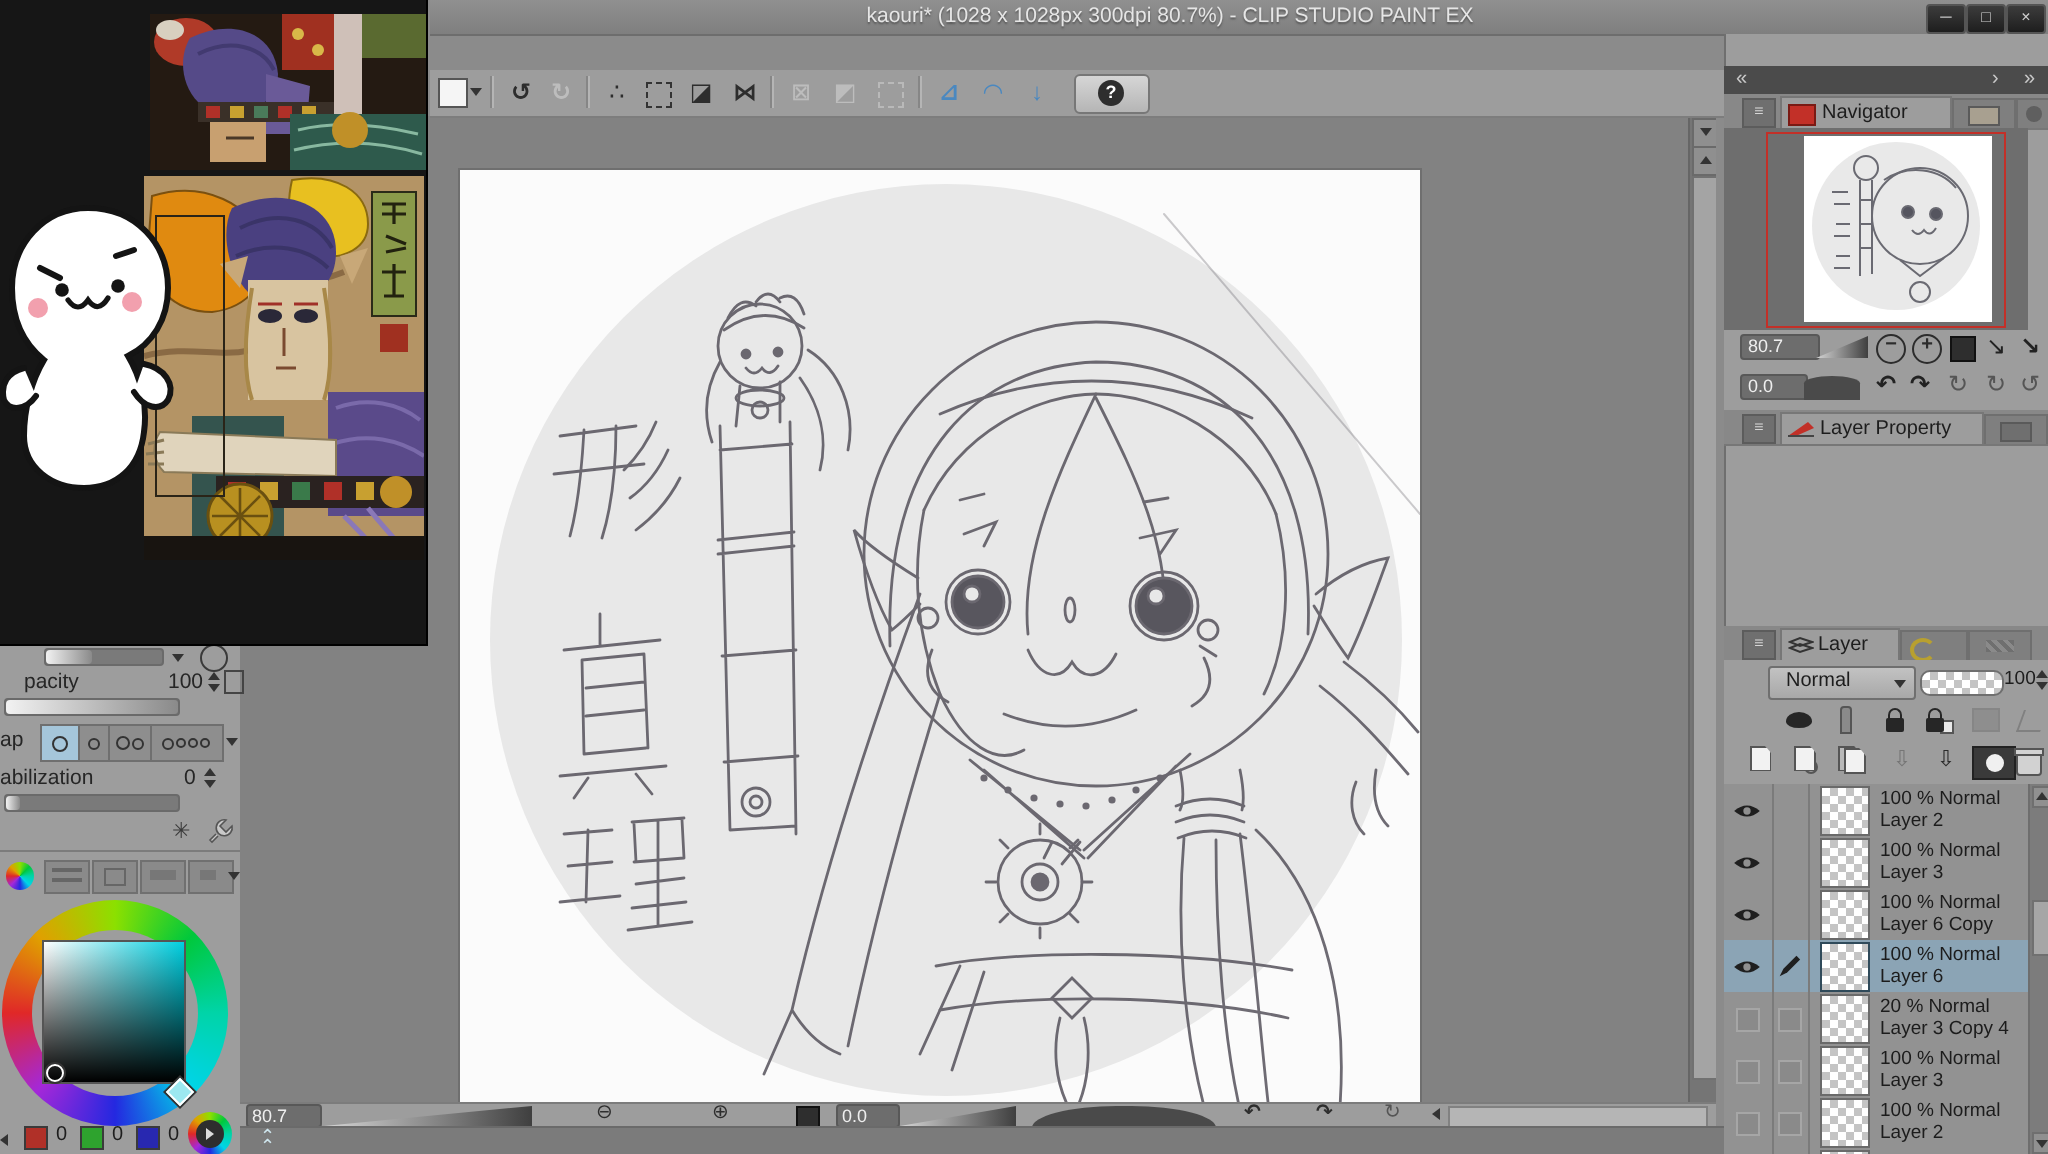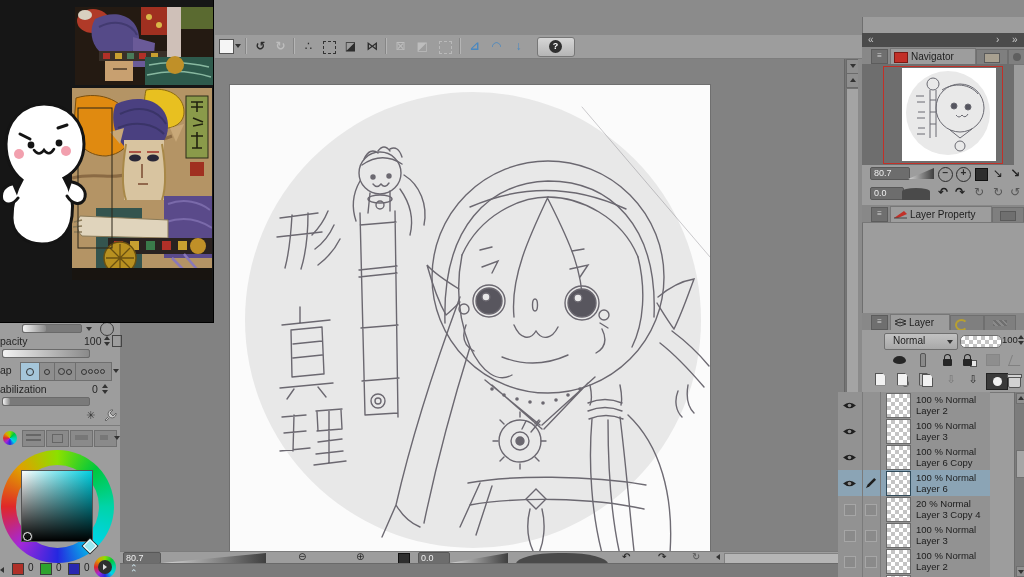--- a/index.html
+++ b/index.html
@@ -64,21 +64,21 @@
   .dropdown{background:linear-gradient(#c2c2c2,#a8a8a8);border:1px solid #6f6f6f;border-radius:2px;font-size:10px;color:#1d1d1d;}
   .checker{background-color:#fff;background-image:linear-gradient(45deg,#c4c4c4 25%,transparent 25%,transparent 75%,#c4c4c4 75%),linear-gradient(45deg,#c4c4c4 25%,transparent 25%,transparent 75%,#c4c4c4 75%);background-size:8px 8px;background-position:0 0,4px 4px;}
   .cmdicon{width:18px;height:16px;display:flex;align-items:center;justify-content:center;color:#3a3a3a;font-size:11px;}
   .cmdicon.dis{opacity:.4;}
   .lock{width:9px;height:7px;background:#262626;border-radius:1px;position:relative;margin-top:5px;}
   .lock:before{content:"";position:absolute;left:1px;top:-5px;width:5px;height:5px;border:1.5px solid #262626;border-bottom:none;border-radius:4px 4px 0 0;}
   .pageic{width:11px;height:13px;background:#f2f2f2;clip-path:polygon(0 0,70% 0,100% 30%,100% 100%,0 100%);box-shadow:inset 0 0 0 1px #555;}
   .trash{width:11px;height:10px;background:#d2d2d2;border:1px solid #555;border-radius:0 0 2px 2px;position:relative;margin-top:3px;}
   .trash:before{content:"";position:absolute;left:-2px;top:-3px;width:13px;height:2px;background:#d2d2d2;border:1px solid #555;}
   
-  .layerlist{left:838px;top:392px;width:152px;height:185px;background:#404040;overflow:hidden;}
+  .layerlist{left:862px;top:392px;width:152px;height:185px;background:#404040;overflow:hidden;}
   .lrow{position:absolute;left:0;width:152px;height:26px;background:#929292;border-bottom:1px solid #7b7b7b;}
   .lrow.sel{background:#8ba4b5;}
   .cell{position:absolute;top:0;height:26px;border-right:1px solid #7b7b7b;}
   .lthumb{position:absolute;left:48px;top:1px;width:23px;height:23px;border:1px solid #6a6a6a;}
   .ltext1{position:absolute;left:78px;top:2px;font-size:9.5px;color:#1c1c1c;white-space:nowrap;}
   .ltext2{position:absolute;left:78px;top:13px;font-size:9.5px;color:#1c1c1c;white-space:nowrap;}
   .emptycb{position:absolute;top:8px;width:10px;height:10px;border:1px solid #a6a6a6;background:#8a8a8a;}
   .lscroll{left:1014px;top:392px;width:10px;height:185px;background:#7c7c7c;border-left:1px solid #6e6e6e;}
   svg{display:block;}
 </style>
@@ -212,20 +212,26 @@
     <div class="abs cbicon" style="left:572px;top:-1px;color:#555">↻</div>
     <div class="abs" style="left:596px;top:2px">
         <div class="tri-l"></div>
       </div>
     <div class="abs" style="left:604px;top:1px;width:128px;height:10px;background:#b5b5b5;border:1px solid #818181"></div>
   </div>
   <div class="abs bottomstrip">
     <div class="abs" style="left:10px;top:2px;color:#cfe6ee;font-size:9px;line-height:5px">⌃<br>⌃</div>
   </div>
 
+  <div class="abs titlebar">
+    <div class="abs title-text">kaouri* (1028 x 1028px 300dpi 80.7%) - CLIP STUDIO PAINT EX</div>
+    <div class="abs winbtn" style="left:748px">─</div>
+    <div class="abs winbtn" style="left:768px">□</div>
+    <div class="abs winbtn" style="left:788px">×</div>
+  </div>
   <div class="abs toolbar">
     <div class="abs" style="left:4px;top:4px;width:13px;height:13px;background:#f5f5f5;border:1px solid #555"></div>
     <div class="abs tri-d" style="left:20px;top:9px"></div>
     <div class="abs tsep" style="left:30px"></div>
     <div class="abs tbtn" style="left:36px;font-weight:bold">↺</div>
     <div class="abs tbtn dis" style="left:56px;font-weight:bold">↻</div>
     <div class="abs tsep" style="left:78px"></div>
     <div class="abs tbtn" style="left:84px">∴</div>
     <div class="abs" style="left:108px;top:6px;width:11px;height:11px;border:1px dashed #333"></div>
     <div class="abs tbtn" style="left:126px">◪</div>
@@ -242,21 +248,21 @@
       <div class="abs" style="left:11px;top:2px;width:13px;height:13px;background:#2e2e2e;border-radius:50%;color:#fff;font-size:9px;font-weight:bold;text-align:center;line-height:13px">?</div>
     </div>
   </div>
 
   <div class="abs toolprop">
     <div class="abs slider-track" style="left:22px;top:2px;width:58px">
         <div class="slider-fill" style="width:40%"></div>
       </div>
     <div class="abs tri-d" style="left:86px;top:5px"></div>
     <div class="abs" style="left:100px;top:0;width:12px;height:12px;border:1.5px solid #3a3a3a;border-radius:50%"></div>
-    <div class="abs lbl" style="left:0;top:13px">pacity</div>
+    <div class="abs lbl" style="left:12px;top:13px">pacity</div>
     <div class="abs lbl" style="left:84px;top:13px">100</div>
     <div class="abs" style="left:104px;top:14px">
         <div class="tri-u"></div>
         <div class="tri-d" style="margin-top:2px"></div>
       </div>
     <div class="abs" style="left:112px;top:13px;width:8px;height:10px;border:1px solid #444"></div>
     <div class="abs slider-track" style="left:2px;top:27px;width:86px">
         <div class="slider-fill" style="width:100%"></div>
       </div>
     <div class="abs lbl" style="left:0;top:42px">ap</div>

